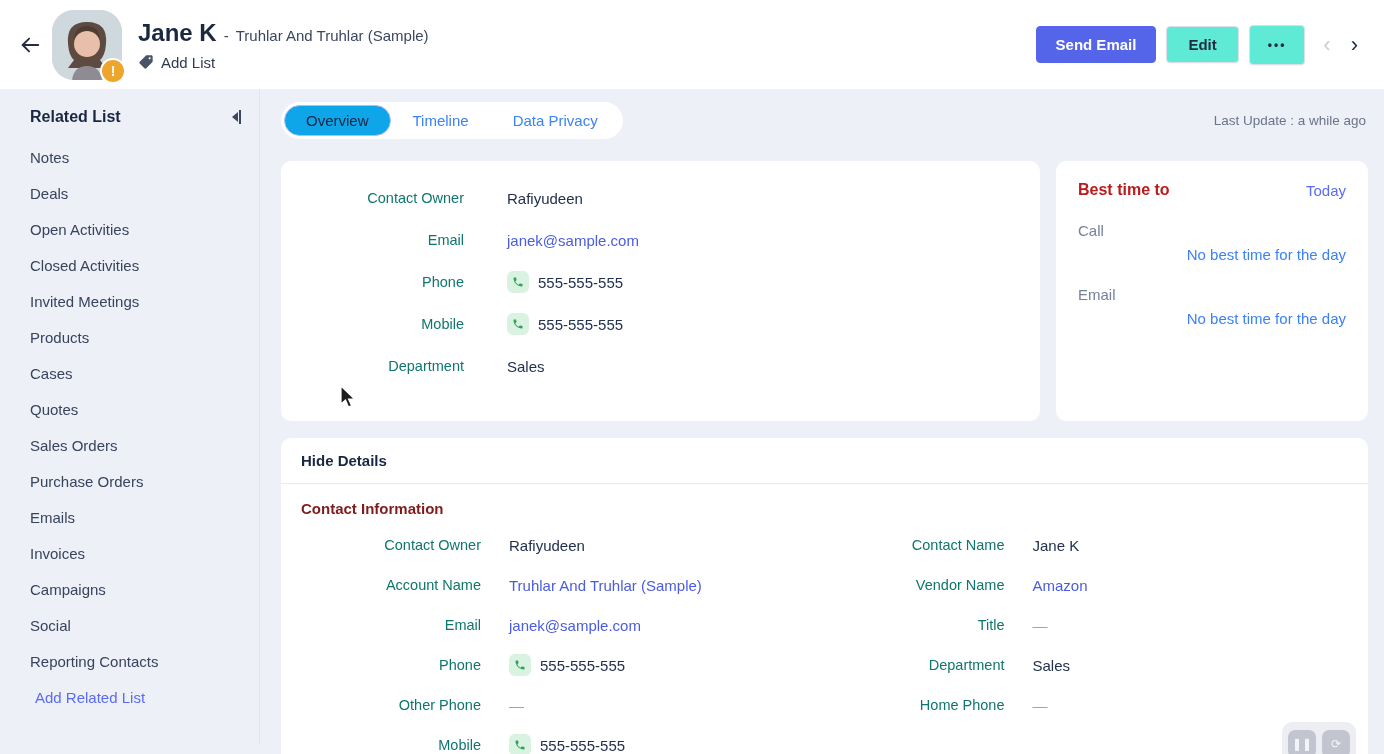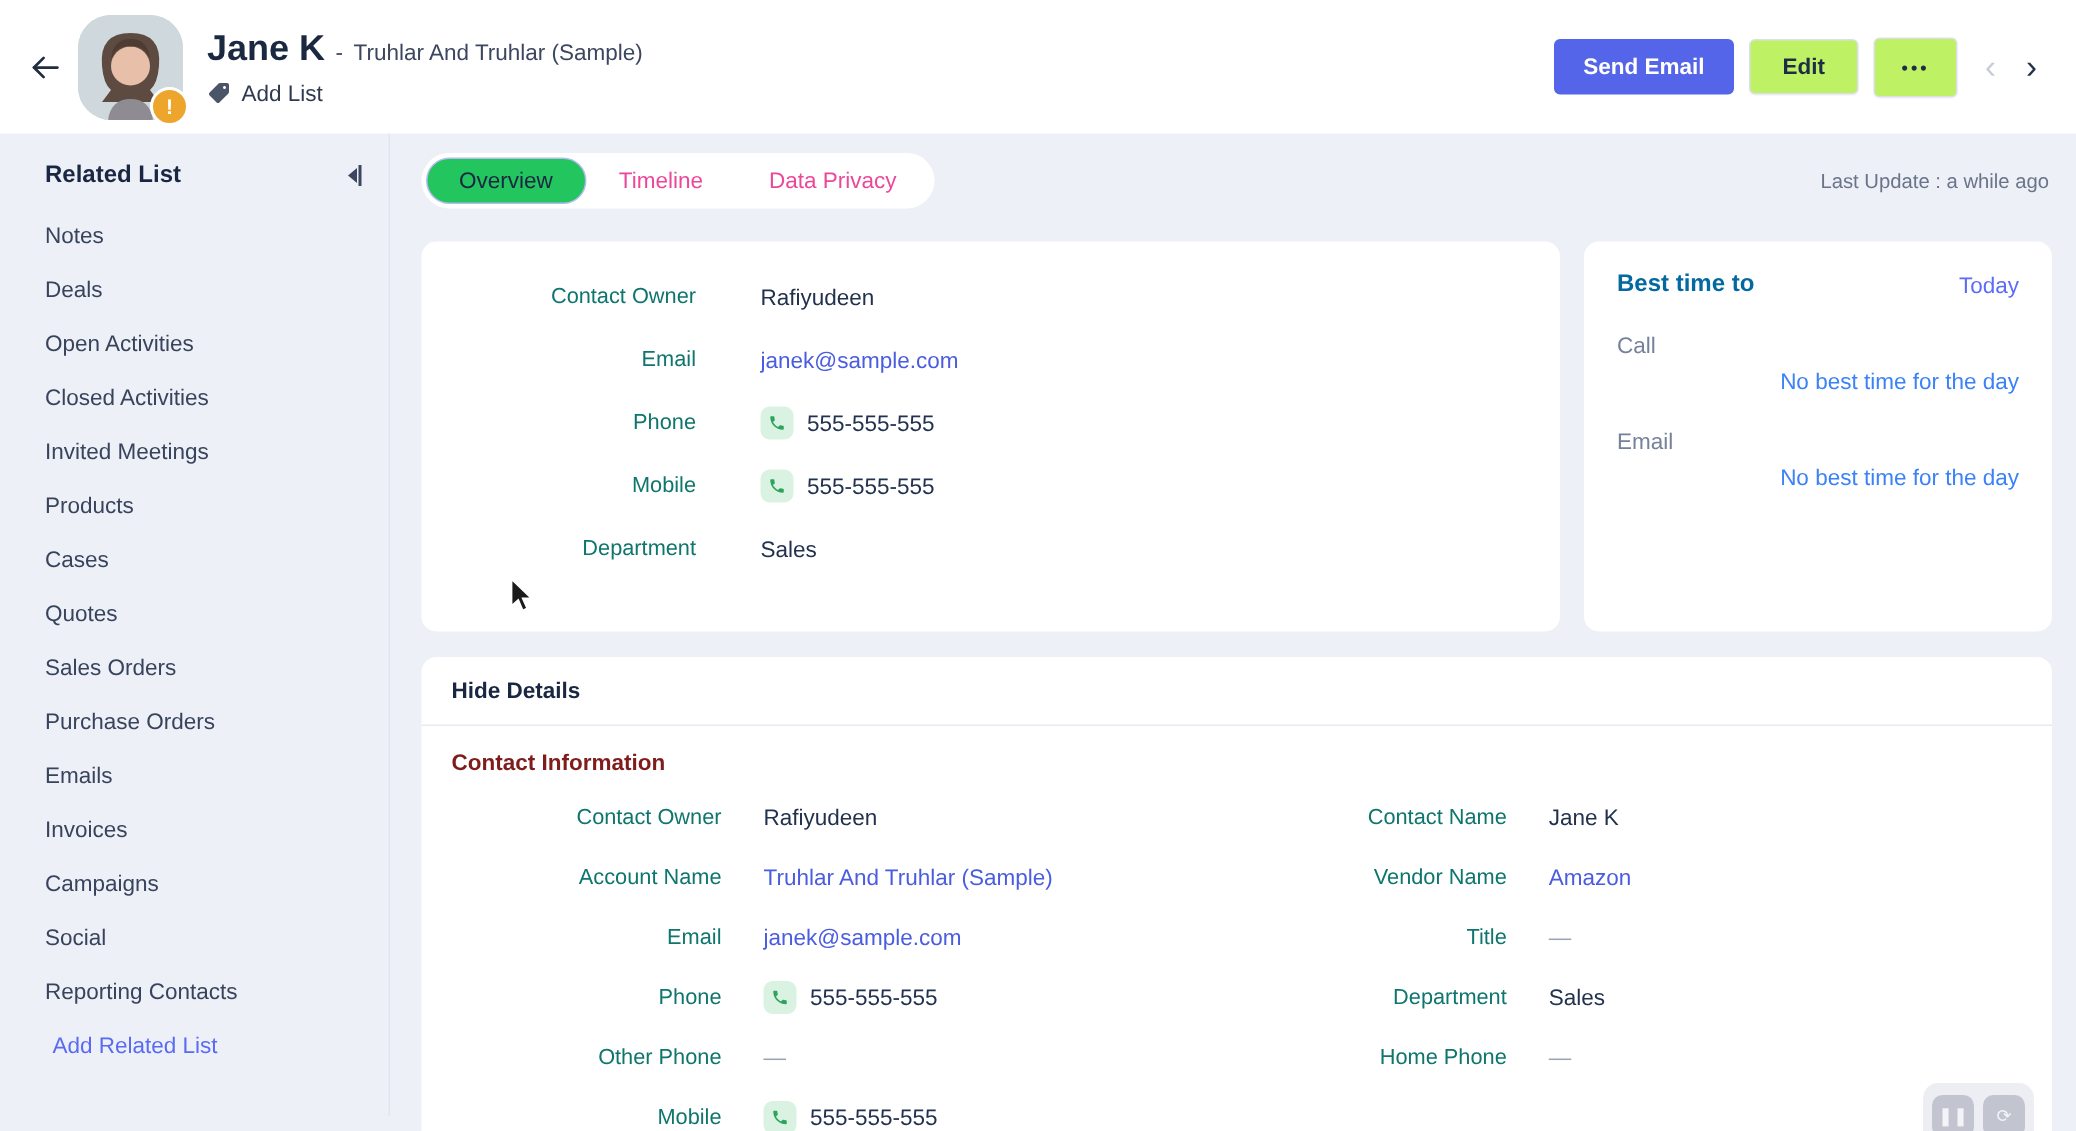--- a/index.html
+++ b/index.html
@@ -30,21 +30,21 @@
   .title-row { display:flex; align-items:baseline; gap:7px; }
   .contact-name { font-size:24px; font-weight:bold; color:#1b2940; }
   .name-sep { font-size:15px; color:#3c475f; }
   .company-name { font-size:15px; color:#3c475f; }
   .tags-row { display:flex; align-items:center; gap:7px; margin-top:7px; cursor:pointer; }
   .tag-icon { display:flex; }
   .add-tags { font-size:15px; color:#2f3a50; }
   .actions { margin-left:auto; display:flex; align-items:center; gap:10px; padding-right:14px; }
   .btn { border-radius:4px; font-size:15px; cursor:pointer; font-family:inherit; }
   .btn-primary { background:#5565e9; color:#fff; border:1px solid #5565e9; padding:9px 19px; font-weight:bold; }
-  .btn-light { background:#bef264; color:#1f2c45; border:1px solid #dcdfe9; padding:9px 21px; font-weight:bold; box-shadow:0 1px 1px rgba(30,40,70,0.04); }
+  .btn-light { background:#5eead4; color:#1f2c45; border:1px solid #dcdfe9; padding:9px 21px; font-weight:bold; box-shadow:0 1px 1px rgba(30,40,70,0.04); }
   .btn-more { letter-spacing:2px; font-size:12px; padding:12px 18px; }
   .pager { display:flex; align-items:center; gap:20px; margin-left:8px; padding-right:12px; }
   .chev { font-size:22px; line-height:1; cursor:pointer; }
   .chev.disabled { color:#c7ccd8; cursor:default; }
   .chev.enabled { color:#22304a; }
   
   .sidebar {
     position:absolute; top:89px; left:0; bottom:10px; width:260px;
     border-right:1px solid #e1e4ef; padding:18px 18px 0 30px;
   }
@@ -53,37 +53,37 @@
   .collapse-icon { display:flex; align-items:center; gap:1px; cursor:pointer; }
   .collapse-icon .tri { width:0; height:0; border-top:5px solid transparent; border-bottom:5px solid transparent; border-right:6px solid #3c475f; }
   .collapse-icon .bar { width:2px; height:14px; background:#3c475f; }
   .related-list { list-style:none; margin-top:12px; }
   .related-item { height:36px; display:flex; align-items:center; font-size:15px; color:#38445c; cursor:pointer; }
   .add-related { display:inline-block; margin-top:10px; margin-left:5px; font-size:15px; color:#5a6bf2; cursor:pointer; }
   
   .main { position:absolute; left:261px; top:89px; right:0; bottom:0; padding:13px 16px 0 20px; }
   .tabs-row { display:flex; align-items:center; }
   .tabs { display:inline-flex; background:#fff; border-radius:999px; padding:3px; }
-  .tab { padding:6px 21px; font-size:15px; color:#ec4899; border-radius:999px; border:1px solid transparent; cursor:pointer; }
-  .tab.active { background:#22c55e; border-color:#b6bcf2; color:#1a2742; }
+  .tab { padding:6px 21px; font-size:15px; color:#3b82f6; border-radius:999px; border:1px solid transparent; cursor:pointer; }
+  .tab.active { background:#0ea5e9; border-color:#b6bcf2; color:#1a2742; }
   .last-update { margin-left:auto; font-size:13.5px; color:#6a7489; padding-right:2px; }
   .cards-row { display:flex; gap:16px; margin-top:22px; }
   .card { background:#fff; border-radius:10px; }
   .summary-card { flex:1; height:260px; padding-top:16px; }
   .frow { display:flex; align-items:center; height:42px; }
   .flabel { width:183px; text-align:right; color:#0f766e; font-size:14.5px; flex-shrink:0; }
   .fvalue { margin-left:43px; font-size:15px; color:#22314e; display:flex; align-items:center; gap:9px; }
   .phone-icon { display:none; width:22px; height:22px; border-radius:6px; background:#daf2e1; align-items:center; justify-content:center; }
   .fvalue.type-phone .phone-icon { display:inline-flex; }
   .fvalue.type-link .field-text { color:#4a5ce0; cursor:pointer; }
   .fvalue.type-empty .field-text { color:#9aa3b5; }
   
   .best-card { width:312px; height:260px; padding:20px 22px; }
   .best-head { display:flex; align-items:center; justify-content:space-between; }
-  .best-title { font-size:16px; font-weight:bold; color:#0369a1; }
+  .best-title { font-size:16px; font-weight:bold; color:#b91c1c; }
   .today-link { font-size:15px; color:#5b6cf5; cursor:pointer; }
   .best-entry { margin-top:23px; }
   .best-entry-label { font-size:15px; color:#76819a; }
   .best-entry-value { font-size:15px; color:#3b82f6; margin-top:7px;text-align:right; }
   
   .details-card { margin-top:17px; min-height:330px; }
   .details-header { padding:14px 20px; font-size:15px; font-weight:bold; color:#1a2742; border-bottom:1px solid #e8eaf1; cursor:pointer; }
   .details-body { padding:16px 20px 0; }
   .section-title { font-size:15px; font-weight:bold; color:#7f1d1d; }
   .details-grid { display:flex; margin-top:8px; }

